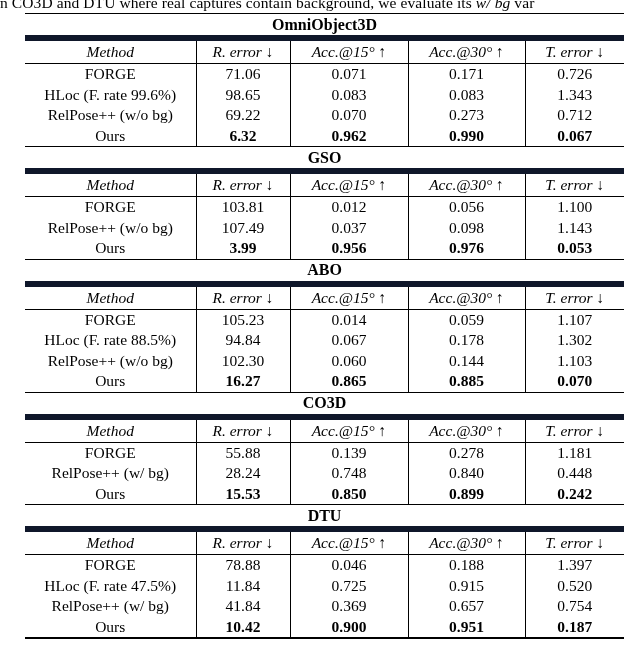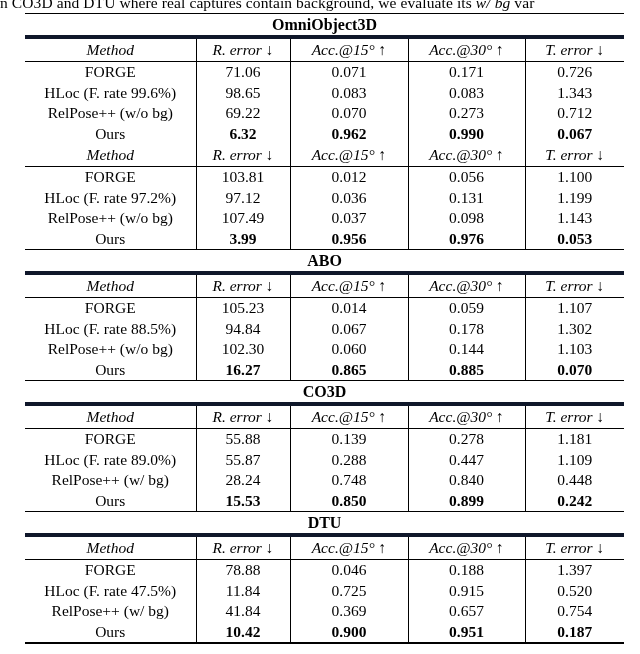--- a/index.html
+++ b/index.html
@@ -36,21 +36,21 @@
     text-align: center;
     vertical-align: middle;
     overflow: hidden;
     white-space: nowrap;
   }
   td.title {
     font-weight: bold;
     font-size: 16px;
     height: 21px;
     border-top: 1px solid #000;
-    border-bottom: 4px solid #0f172a;
+    border-bottom: 6px solid #0f172a;
   }
   td.hdr {
     height: 22px;
     border-bottom: 1px solid #000;
     font-style: italic;
   }
   td.cell { height: 20.5px; }
   td.hdr + td.hdr, td.cell + td.cell { border-left: 1px solid #000; }
   td.bold { font-weight: bold; }
   #tables table.bench:last-child { border-bottom: 2px solid #000; }
@@ -113,40 +113,36 @@
 
   <table class="bench">
     <colgroup>
       <col style="width:171px">
       <col style="width:94px">
       <col style="width:118px">
       <col style="width:117px">
       <col style="width:99px">
     </colgroup>
     <tbody>
+      <tr>
+        <td colspan="5" class="title">GSO</td>
+      </tr>
       <tr class="header-row">
           <td class="hdr">Method</td>
           <td class="hdr">R. error ↓</td>
           <td class="hdr">Acc.@15° ↑</td>
           <td class="hdr">Acc.@30° ↑</td>
           <td class="hdr">T. error ↓</td>
         </tr>
     <tr>
           <td class="cell">FORGE</td>
           <td class="cell">103.81</td>
           <td class="cell">0.012</td>
           <td class="cell">0.056</td>
           <td class="cell">1.100</td>
-        </tr>
-        <tr>
-          <td class="cell">HLoc (F. rate 97.2%)</td>
-          <td class="cell">97.12</td>
-          <td class="cell">0.036</td>
-          <td class="cell">0.131</td>
-          <td class="cell">1.199</td>
         </tr>
         <tr>
           <td class="cell">RelPose++ (w/o bg)</td>
           <td class="cell">107.49</td>
           <td class="cell">0.037</td>
           <td class="cell">0.098</td>
           <td class="cell">1.143</td>
         </tr>
         <tr>
           <td class="cell">Ours</td>
@@ -228,27 +224,20 @@
           <td class="hdr">T. error ↓</td>
         </tr>
     <tr>
           <td class="cell">FORGE</td>
           <td class="cell">55.88</td>
           <td class="cell">0.139</td>
           <td class="cell">0.278</td>
           <td class="cell">1.181</td>
         </tr>
         <tr>
-          <td class="cell">HLoc (F. rate 89.0%)</td>
-          <td class="cell">55.87</td>
-          <td class="cell">0.288</td>
-          <td class="cell">0.447</td>
-          <td class="cell">1.109</td>
-        </tr>
-        <tr>
           <td class="cell">RelPose++ (w/ bg)</td>
           <td class="cell">28.24</td>
           <td class="cell">0.748</td>
           <td class="cell">0.840</td>
           <td class="cell">0.448</td>
         </tr>
         <tr>
           <td class="cell">Ours</td>
           <td class="cell bold">15.53</td>
           <td class="cell bold">0.850</td>

